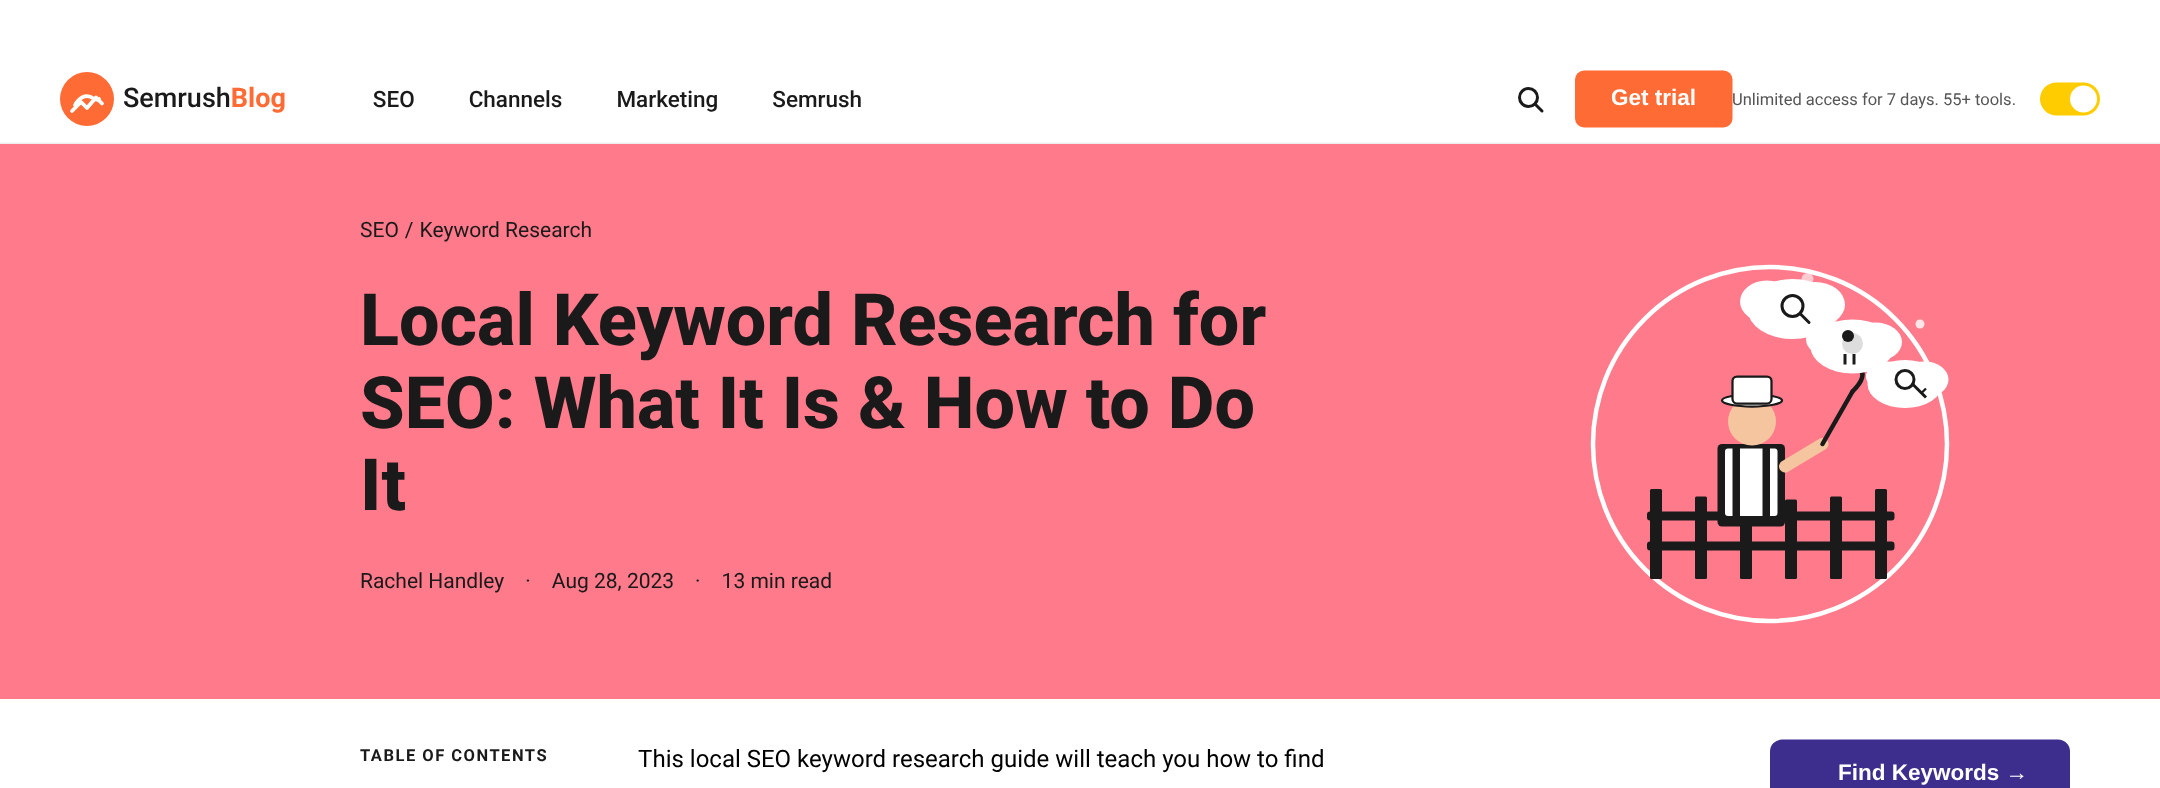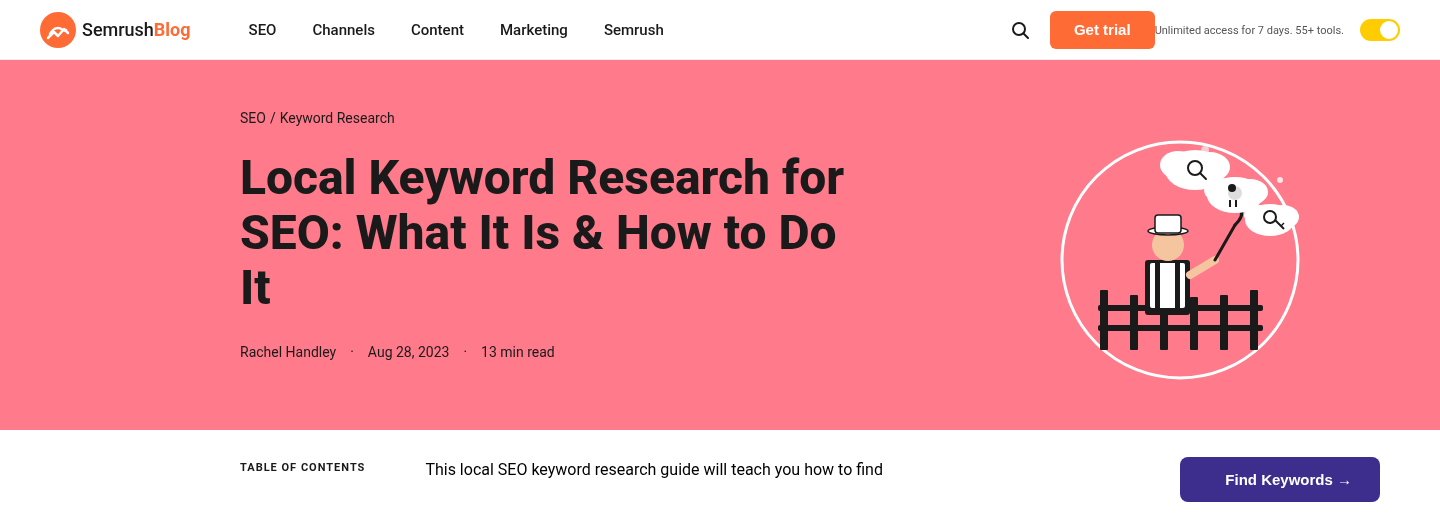--- a/index.html
+++ b/index.html
@@ -8,20 +8,21 @@
     
     .nav {
       display: flex;
       align-items: center;
       padding: 0 40px;
       height: 60px;
       background: #fff;
       border-bottom: 1px solid #eee;
       position: relative;
       z-index: 10;
+      margin-top: 36px;
     }
     .nav-logo {
       display: flex;
       align-items: center;
       gap: 6px;
       margin-right: 40px;
       text-decoration: none;
     }
     .logo-icon {
       width: 36px;
@@ -203,23 +204,20 @@
       <span style="color:#1a1a1a;font-weight:500;font-size:18px;">Semrush</span><span style="color:#ff6b35;font-weight:700;font-size:18px;">Blog</span>
     </span>
   </a>
 
   <ul class="nav-links">
     <li>
         <a href="#">SEO</a>
       </li>
     <li>
         <a href="#">Channels</a>
-      </li>
-    <li>
-        <a href="#">Content</a>
       </li>
     <li>
         <a href="#">Marketing</a>
       </li>
     <li>
         <a href="#">Semrush</a>
       </li>
   </ul>
 
   <div class="nav-right">

